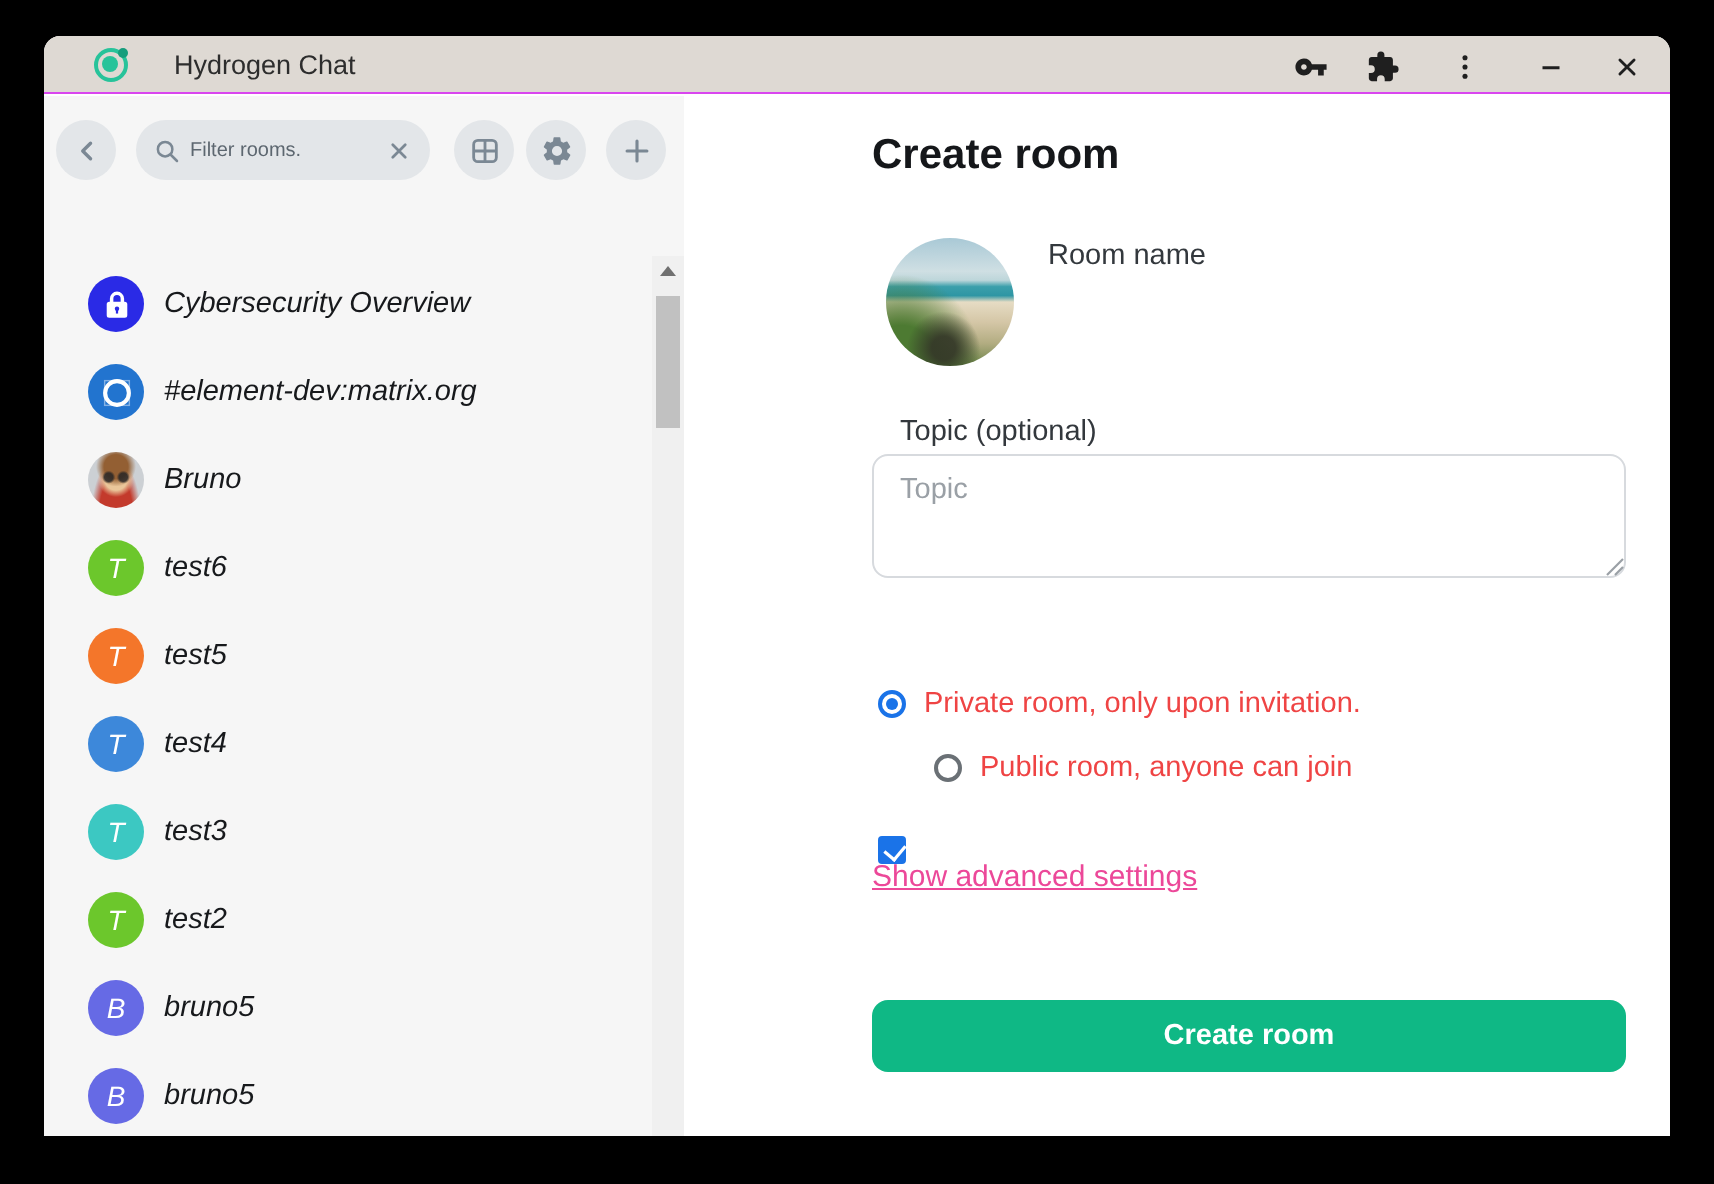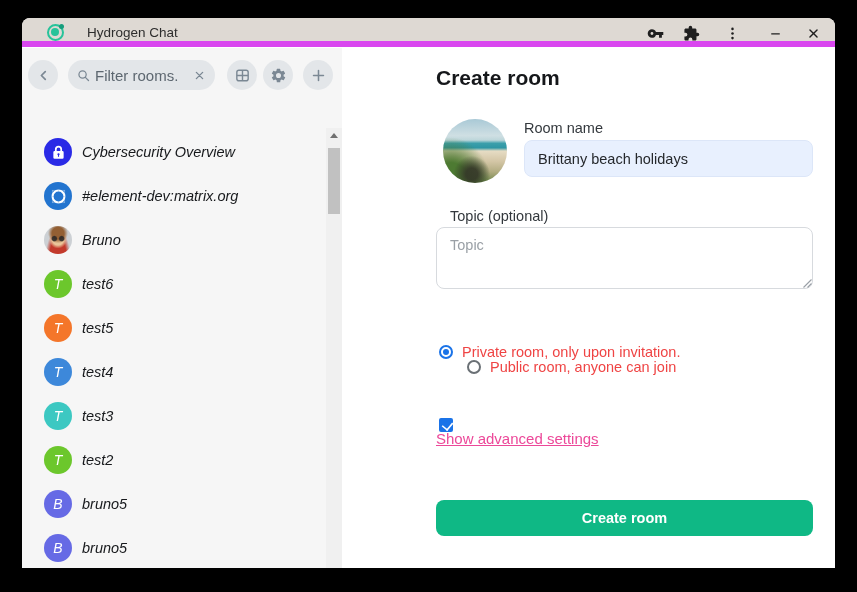--- a/index.html
+++ b/index.html
@@ -3,21 +3,21 @@
 <meta charset="utf-8">
 <style>
   * { margin:0; padding:0; box-sizing:border-box; }
   html,body { width:857px; height:592px; background:#000; overflow:hidden;
     font-family:"Liberation Sans", sans-serif; }
   .window { position:absolute; left:22px; top:18px; width:813px; height:550px;
     background:#fff; border-radius:8px 8px 0 0; overflow:hidden; }
 
   
   .titlebar { position:absolute; left:0; top:0; width:100%; height:29px;
-    background:#ded9d3; border-bottom:6px solid #d946ef; }
+    background:#ded9d3; border-bottom:1px solid #d946ef; }
   .favicon { position:absolute; left:25px; top:6px; width:17px; height:17px;
     border-radius:50%; border:2.5px solid var(--accent,#27c39a); }
   .favicon::after { content:""; position:absolute; left:2px; top:2px; width:8px; height:8px;
     border-radius:50%; background:var(--accent,#27c39a); }
   .favicon::before { content:""; position:absolute; right:-2px; top:-2px; width:5px; height:5px;
     border-radius:50%; background:#169d7c; }
   .win-title { position:absolute; left:65px; top:0; line-height:29px; font-size:13.5px;
     color:#2d2d2d; }
   .tb-btn { position:absolute; top:3px; width:24px; height:24px; display:flex;
     align-items:center; justify-content:center; color:#1f1f1f; cursor:pointer; }
@@ -30,21 +30,21 @@
   .circle-btn { position:absolute; top:12px; width:30px; height:30px; border-radius:50%;
     background:#e3e6e9; color:#7b8894; display:flex; align-items:center; justify-content:center;
     cursor:pointer; }
   .circle-btn svg { width:17px; height:17px; }
   .btn-back { left:6px; }
   .btn-grid { left:205px; } .btn-gear { left:241px; } .btn-plus { left:281px; }
   .filter-pill { position:absolute; left:46px; top:12px; width:147px; height:30px;
     border-radius:15px; background:#e3e6e9; display:flex; align-items:center; padding:0 8px; }
   .filter-pill svg { width:15px; height:15px; color:#7b8894; flex:none; }
   .filter-input { flex:1; min-width:0; border:0; background:transparent; outline:none;
-    font-size:15px; color:#3c454e; padding:0 4px; font-family:inherit; }
+    font-size:10px; color:#3c454e; padding:0 4px; font-family:inherit; }
   .filter-input::placeholder { color:#5d6770; opacity:1; }
 
   .room-list { position:absolute; left:12px; top:82px; width:304px; height:438px; overflow:hidden;font-style:italic; }
   .room-row { position:relative; height:44px; display:flex; align-items:center; cursor:pointer; }
   .avatar { position:absolute; left:10px; width:28px; height:28px; border-radius:50%;
     color:#fff; font-size:14px; font-weight:500; display:flex; align-items:center;
     justify-content:center; overflow:hidden; }
   .avatar svg { width:19px; height:19px; }
   .avatar-person { background:
     radial-gradient(circle at 37% 45%, rgba(40,38,38,.85) 0 9%, rgba(40,38,38,0) 14%),
@@ -90,21 +90,21 @@
     position:relative; background:#fff; }
   .radio.on { border-color:var(--blue,#1a73e8); }
   .radio.on::after { content:""; position:absolute; left:2px; top:2px; width:6px; height:6px;
     border-radius:50%; background:var(--blue,#1a73e8); }
   .checkbox { width:14px; height:14px; border-radius:2px; border:2px solid #6a7075; flex:none;
     position:relative; background:#fff; }
   .checkbox.on { background:var(--blue,#1a73e8); border-color:var(--blue,#1a73e8); }
   .checkbox.on::after { content:""; position:absolute; left:1.5px; top:-1px; width:7px; height:10px;
     border:solid #fff; border-width:0 2px 2px 0; transform:rotate(40deg) scale(.8); }
   .opt-label { margin-left:9px; font-size:14.5px; color:#ef4444; }
-  .row-private { top:296px; } .row-public { top:311px;padding-left:28px; } .row-encrypt { top:370px; }
+  .row-private { top:296px; } .row-public { top:328px;padding-left:28px; } .row-encrypt { top:370px; }
 
   .adv-link { position:absolute; left:58px; top:382px; font-size:15px; color:#ec4899;
     text-decoration:underline; cursor:pointer; }
   .create-btn { position:absolute; left:58px; top:452px; width:377px; height:36px;
     border:0; border-radius:8px; background:var(--accent,#0fb885); color:#fff;
     font-size:14.5px; font-weight:700; cursor:pointer; font-family:inherit; }
 </style>
 </head>
 <body>
 
@@ -241,21 +241,20 @@
       <div class="sb-thumb"></div>
 
     </div>
   </div>
 
   <div class="main">
     <div class="heading">Create room</div>
 
     <div class="room-photo"></div>
     <div class="field-label lbl-room-name">Room name</div>
-    <input class="input-room-name" value="Brittany beach holidays" style="">
 
     <div class="field-label lbl-topic">Topic (optional)</div>
     <textarea class="topic-area" placeholder="Topic" style=""></textarea>
     <svg class="resize-grip" viewBox="0 0 10 10">
         <path d="M1.5 9.5L9.5 1.5M5.5 9.5l4-4" stroke="#9aa0a6" stroke-width="1.1"></path>
       </svg>
 
     <div class="opt-row row-private">
       <div class="radio on"></div>
       <div class="opt-label">Private room, only upon invitation.</div>

